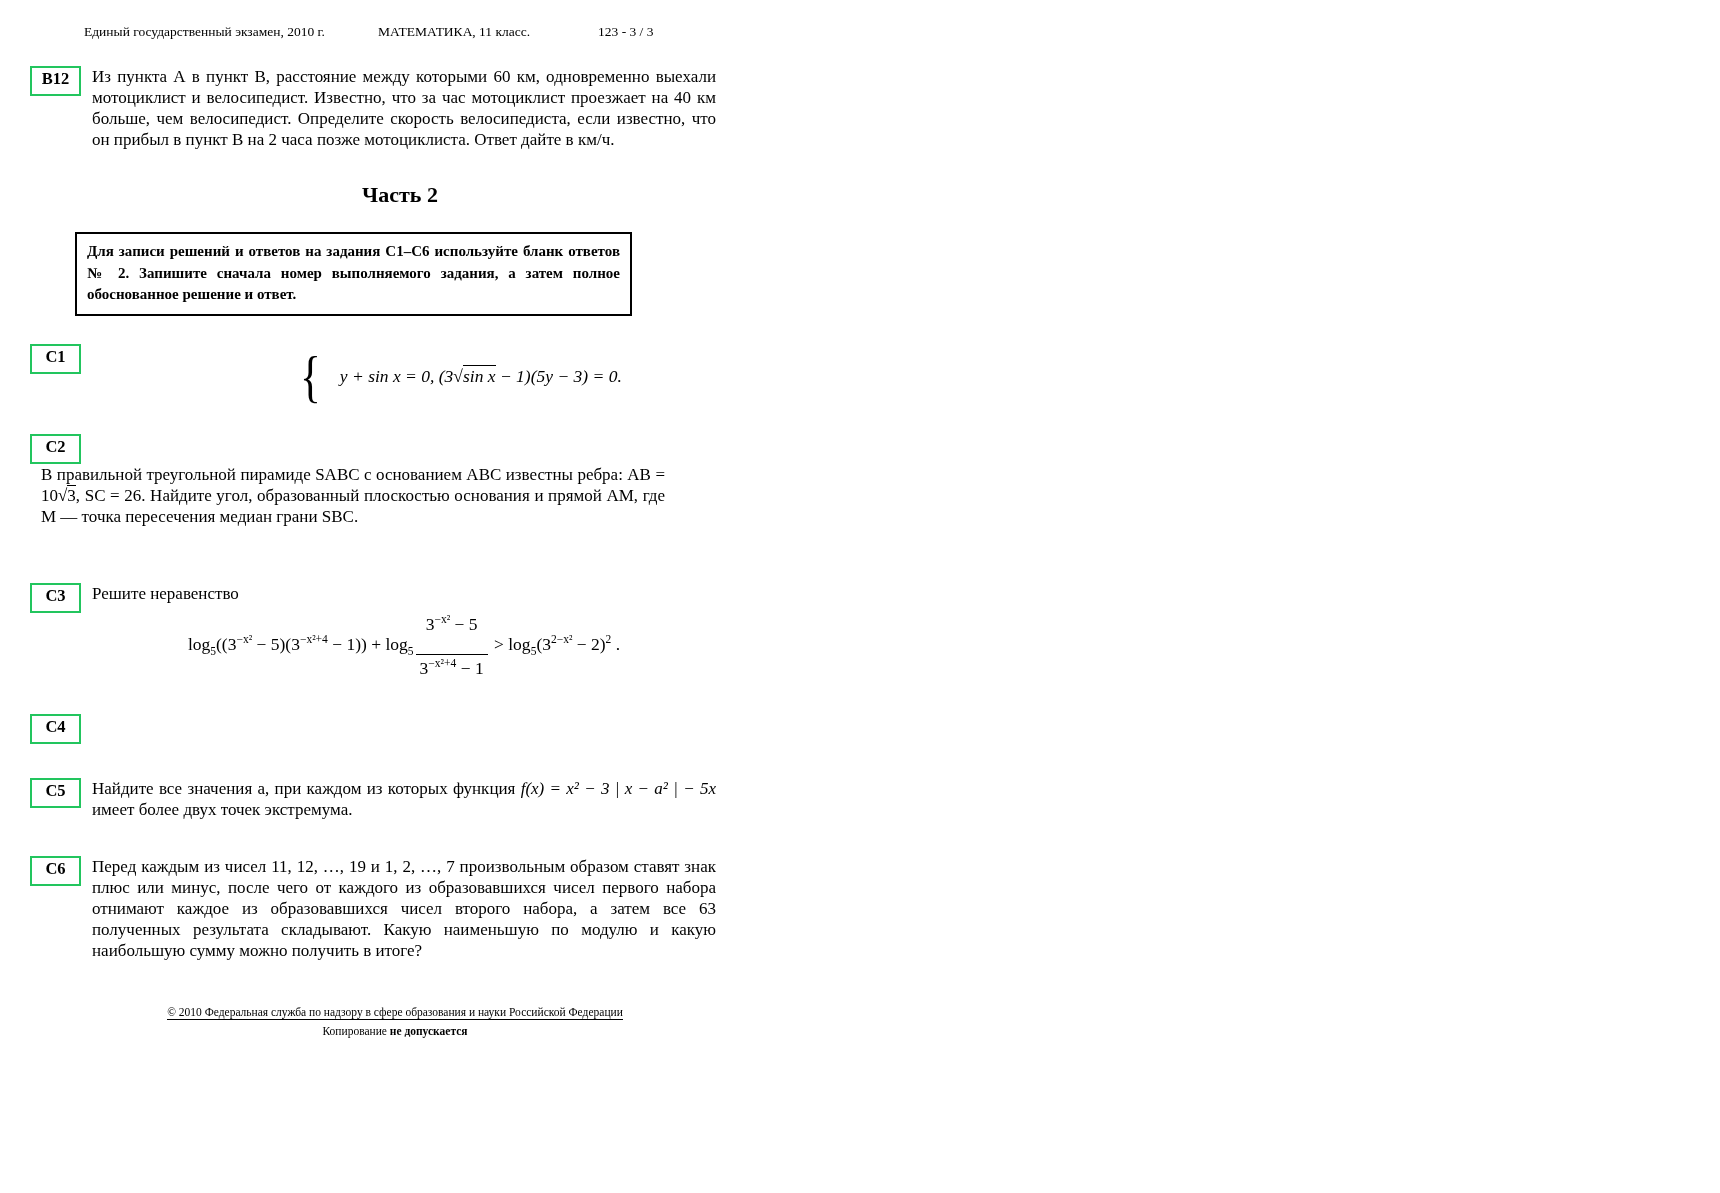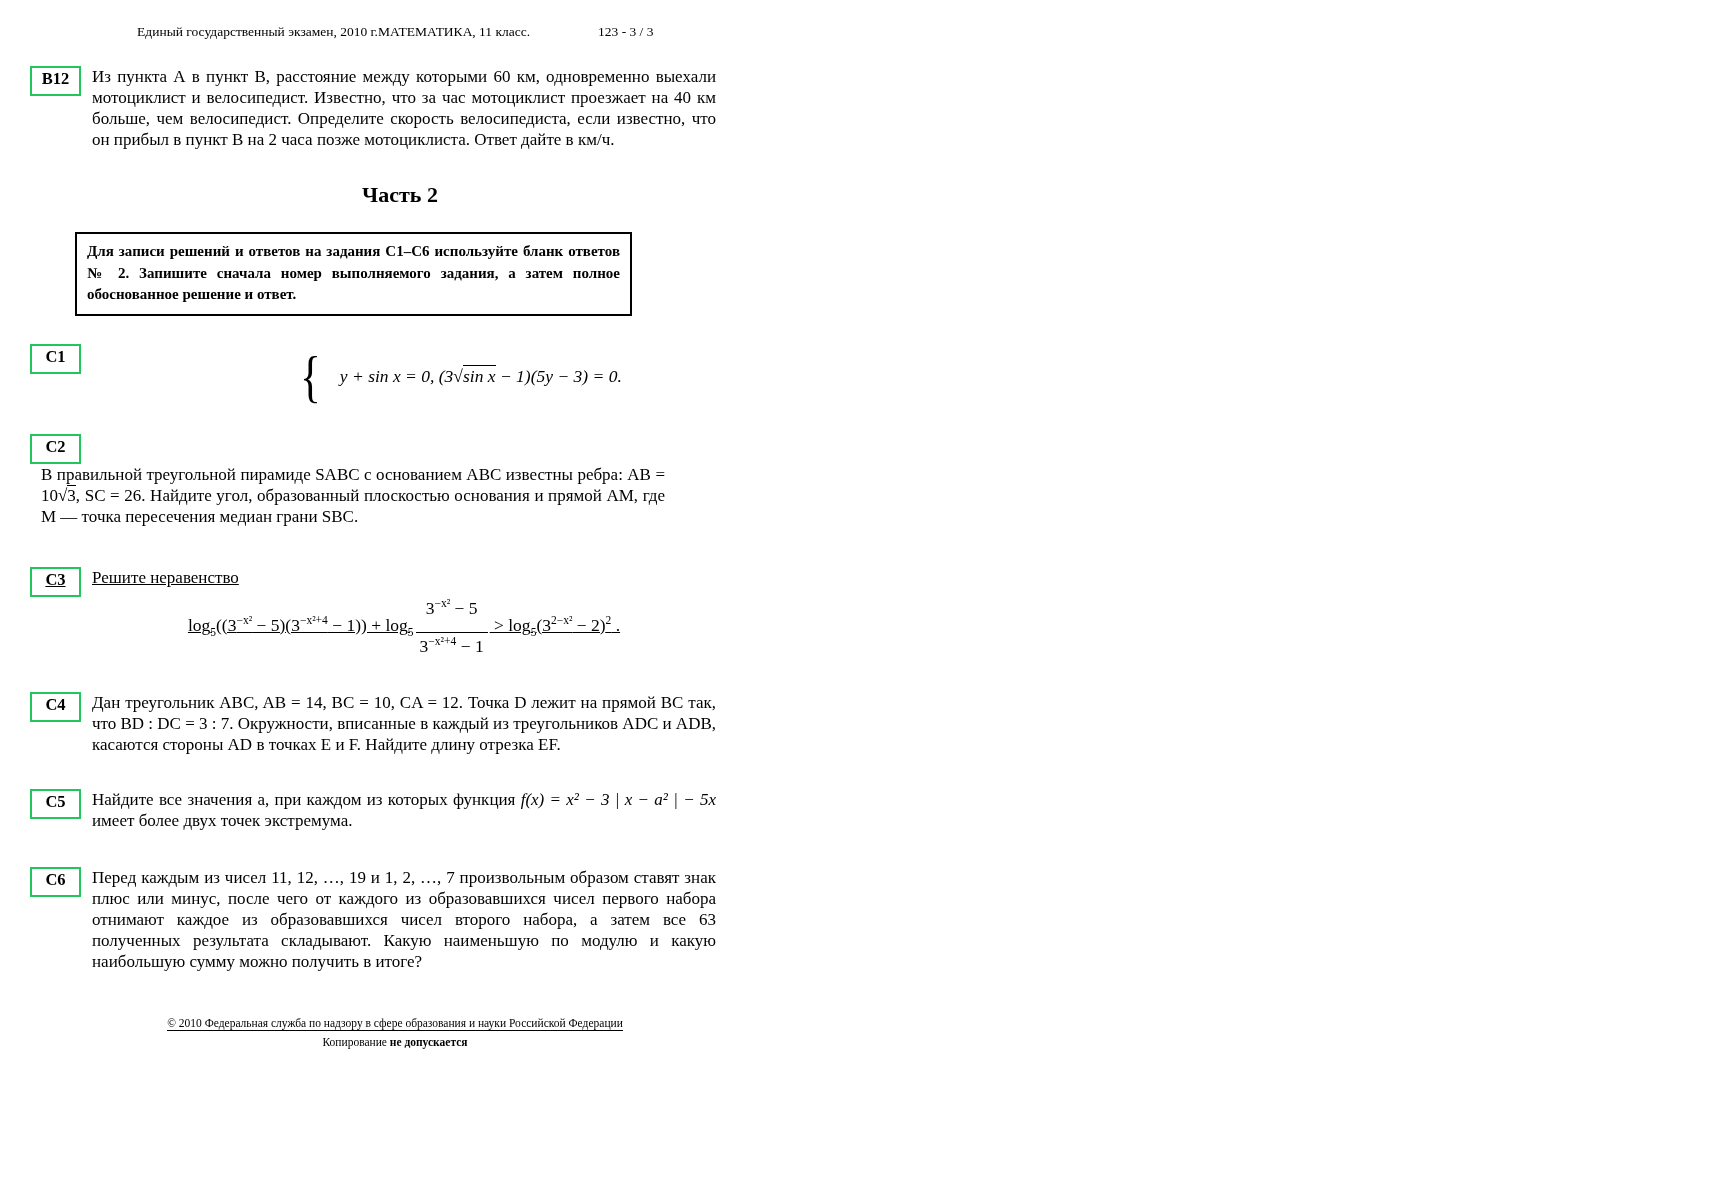--- a/index.html
+++ b/index.html
@@ -10,21 +10,21 @@
     font-family:"Liberation Serif","DejaVu Serif",serif;
     overflow:hidden;
   }
   .page-header{
     display:flex;
     margin:24px 0 0 84px;
     width:640px;
     font-size:13.5px;
     white-space:nowrap;
   }
-  .page-header .h-left{width:294px;text-align:right;}
+  .page-header .h-left{width:294px;}
   .page-header .h-center{width:220px;}
   .page-header .h-right{flex:1;}
 
   .problem{display:flex;align-items:flex-start;margin-left:30px;}
   .plabel{
     flex:none;width:47px;height:26px;
     border:2px solid #22c55e;
     font-weight:bold;font-size:16.5px;line-height:22px;
     text-align:center;
   }
@@ -40,21 +40,21 @@
     border:2px solid #000;
     padding:7px 10px 8px 10px;
     font-size:15px;line-height:21.5px;
     font-weight:bold;
     text-align:justify;
   }
 
   .mt-b12{margin-top:26px;}
   .mt-c1{margin-top:28px;}
   .mt-c2{margin-top:26px;flex-direction:column;}
-  .mt-c3{margin-top:40px;text-decoration:underline;}
+  .mt-c3{margin-top:56px;}
   .mt-c4{margin-top:30px;}
   .mt-c5{margin-top:34px;}
   .mt-c6{margin-top:36px;}
 
   .system{display:flex;align-items:center;margin:4px 0 2px 208px;}
   .brace{font-size:58px;line-height:1;font-weight:400;transform:scaleX(.75);transform-origin:left center;}
   .sys-eqs{margin-left:12px;font-style:italic;font-size:17.5px;}
   .sys-eq{line-height:27px;white-space:nowrap;}
 
   .rad{border-top:1.4px solid #000;}
@@ -64,21 +64,21 @@
     margin:8px 0 4px 0;width:624px;
     text-align:center;font-size:17.5px;line-height:26px;
     white-space:nowrap;
   }
   .formula sup{font-size:11.5px;}
   .formula sub{font-size:11.5px;}
   .frac{
     display:inline-block;vertical-align:middle;
     text-align:center;line-height:1.25;margin:0 2px;
   }
-  .frac .num{display:block;padding:0 4px 13px 4px;border-bottom:1.4px solid #000;}
+  .frac .num{display:block;padding:0 4px 19px 4px;border-bottom:1.4px solid #000;}
   .frac .den{display:block;padding:1px 4px 0 4px;text-align:right;}
 
   .page-footer{
     margin:42px 0 0 45px;width:700px;
     text-align:center;font-size:11.5px;line-height:1.7;
   }
   .underlined{border-bottom:1px solid #000;padding-bottom:1px;}
   .b{font-weight:bold;}
 </style>
 </head>
@@ -128,23 +128,20 @@
   <div class="problem mt-c3">
     <div class="plabel">С3</div>
     <div class="pbody">
       <p>Решите неравенство</p>
       <div class="formula"><span>log</span><sub>5</sub><span>((3</span><sup>−x²</sup><span> − 5)(3</span><sup>−x²+4</sup><span> − 1)) + log</span><sub>5</sub><span class="frac"><span class="num"><span>3</span><sup>−x²</sup><span> − 5</span></span><span class="den"><span>3</span><sup>−x²+4</sup><span> − 1</span></span></span><span> &gt; log</span><sub>5</sub><span>(3</span><sup>2−x²</sup><span> − 2)</span><sup>2</sup><span> .</span></div>
     </div>
   </div>
 
   <div class="problem mt-c4">
     <div class="plabel">С4</div>
-    <div class="pbody">
-      <p>Дан треугольник ABC, AB = 14, BC = 10, CA = 12. Точка D лежит на прямой BC так, что BD : DC = 3 : 7. Окружности, вписанные в каждый из треугольников ADC и ADB, касаются стороны AD в точках E и F. Найдите длину отрезка EF.</p>
-    </div>
   </div>
 
   <div class="problem mt-c5">
     <div class="plabel">С5</div>
     <div class="pbody">
       <p><span>Найдите все значения a, при каждом из которых функция </span><span class="math">f(x) = x² − 3 | x − a² | − 5x</span><span> имеет более двух точек экстремума.</span></p>
     </div>
   </div>
 
   <div class="problem mt-c6">

